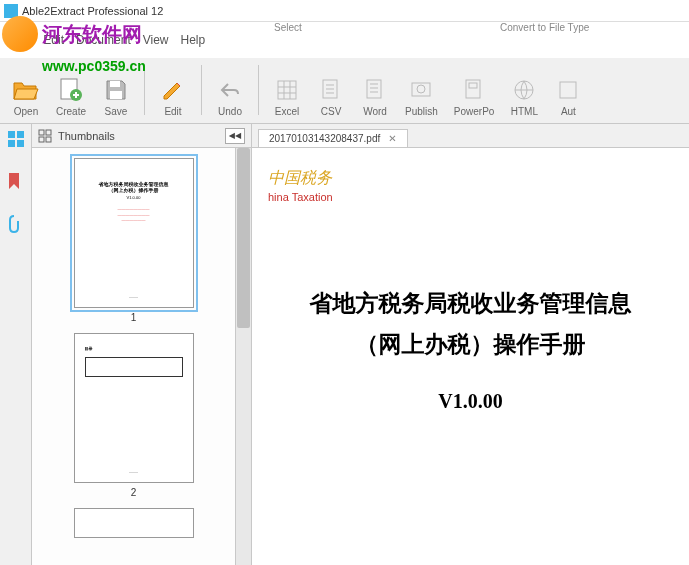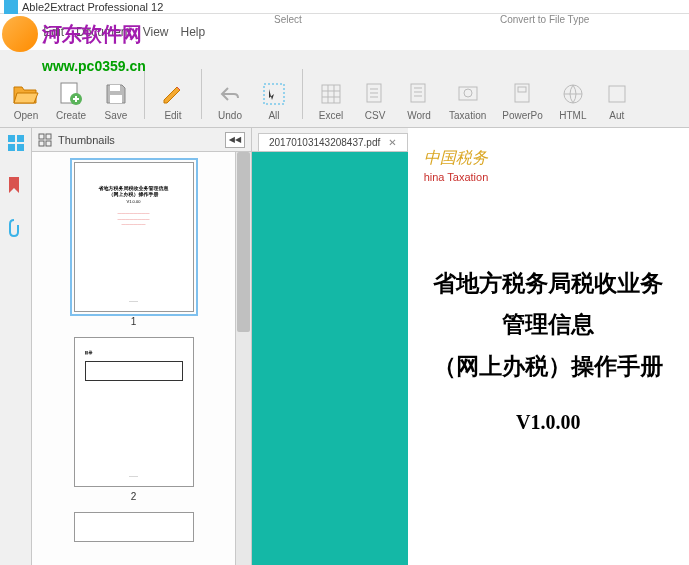--- a/index.html
+++ b/index.html
@@ -1,31 +1,31 @@
 <!DOCTYPE html>
 <html><head>
   <meta charset="utf-8">
   <style>
     * { margin: 0; padding: 0; box-sizing: border-box; font-family: "Segoe UI", Arial, sans-serif; }
     body { width: 689px; height: 565px; overflow: hidden; background: #fff; position: relative; }
     
-    .titlebar { height: 14px; background: #fff; border-bottom: 1px solid #ddd; display: flex; align-items: center; padding-left: 4px; }
+    .titlebar { height: 22px; background: #fff; border-bottom: 1px solid #ddd; display: flex; align-items: center; padding-left: 4px; }
     .app-icon { width: 14px; height: 14px; background: #3bb3e8; margin-right: 4px; }
     .title-text { font-size: 11px; color: #333; }
     
     .menubar { height: 36px; display: flex; align-items: center; padding: 0 12px; gap: 12px; position: relative; }
     .menu-item { font-size: 12px; color: #555; cursor: pointer; }
     
     .watermark { position: absolute; top: 10px; left: 0; z-index: 100; pointer-events: none; }
     .watermark-logo { display: flex; align-items: center; height: 48px; }
     .watermark-circle { width: 36px; height: 36px; border-radius: 18px; background: linear-gradient(135deg, #ffb347, #ff8c00); margin-left: 2px; }
     .watermark-text { color: #a21caf; font-size: 20px; font-weight: bold; margin-left: 4px; }
     .watermark-url { color: #00a000; font-size: 14px; font-weight: bold; margin-left: 42px; }
     
-    .toolbar { height: 78px; background: #f0f0f0; border-bottom: 1px solid #c8c8c8; display: flex; align-items: flex-end; padding: 0 4px; }
+    .toolbar { height: 66px; background: #f0f0f0; border-bottom: 1px solid #c8c8c8; display: flex; align-items: flex-end; padding: 0 4px; }
     .toolbar-group { display: flex; align-items: flex-end; }
     .toolbar-sep { width: 1px; height: 50px; background: #c8c8c8; margin: 0 6px 8px; }
     .toolbar-btn { display: flex; flex-direction: column; align-items: center; padding: 4px 8px 6px; cursor: pointer; min-width: 44px; }
     .toolbar-icon { width: 28px; height: 28px; display: flex; align-items: center; justify-content: center; }
     .toolbar-label { font-size: 10px; color: #666; margin-top: 2px; }
     
     .section-label { position: absolute; top: 0; font-size: 10px; color: #888; }
     .section-label.select { left: 274px; }
     .section-label.convert { left: 500px; }
     
@@ -43,21 +43,21 @@
     .thumb-item { display: flex; flex-direction: column; align-items: center; }
     .thumb-page { width: 120px; height: 150px; background: #fff; border: 1px solid #999; padding: 12px 10px; position: relative; }
     .thumb-page.selected { outline: 2px solid #7ec0ee; outline-offset: 2px; }
     .thumb-num { font-size: 10px; color: #333; margin-top: 4px; }
     .thumb-red { color: #d33; font-size: 4px; margin-top: 6px; text-align: center; line-height: 1.4; }
     .thumb-table { border: 0.5px solid #333; height: 20px; margin-top: 6px; }
     
     .thumbs-scroll { width: 16px; background: #e8e8e8; border-left: 1px solid #c8c8c8; position: relative; }
     .scroll-thumb { position: absolute; top: 0; left: 1px; right: 1px; height: 180px; background: #c0c0c0; border-radius: 2px; }
     
-    .main-area { flex: 1; display: flex; flex-direction: row; background: #14b8a6; }
+    .main-area { flex: 1; display: flex; flex-direction: column; background: #0c4a6e; }
     .tab-bar { height: 24px; background: #f0f0f0; display: flex; align-items: flex-end; padding-left: 6px; border-bottom: 1px solid #c8c8c8; }
     .doc-tab { background: #fff; border: 1px solid #c8c8c8; border-bottom: none; padding: 3px 10px; font-family: monospace; font-size: 10px; color: #444; display: flex; align-items: center; gap: 8px; }
     .tab-close { font-size: 10px; color: #888; cursor: pointer; }
     
     .doc-view { flex: 1; background: #fff; padding: 20px 16px; overflow: hidden; }
     .doc-brand { display: flex; flex-direction: column; align-items: flex-start; margin-bottom: 80px; }
     .brand-cn { font-size: 16px; color: #daa520; font-style: italic; text-align: right; }
     .brand-en { font-size: 11px; color: #c9302c; margin-top: 2px; }
     .doc-title { font-size: 23px; font-weight: bold; text-align: center; font-family: SimSun, serif; line-height: 1.8; color: #000; }
     .doc-version { font-size: 20px; font-weight: bold; text-align: center; margin-top: 24px; font-family: "Times New Roman", serif; }
@@ -135,29 +135,20 @@
   <div class="toolbar-sep"></div>
   <div class="toolbar-group">
     <div class="toolbar-btn">
       <div class="toolbar-icon">
           <svg width="24" height="20" viewBox="0 0 24 20">
             <path d="M10 4 L4 10 L10 16 M4 10 L16 10 Q20 10 20 14" fill="none" stroke="#aaa" stroke-width="2"></path>
           </svg>
         </div>
       <span class="toolbar-label">Undo</span>
     </div>
-    <div class="toolbar-btn">
-      <div class="toolbar-icon">
-          <svg width="24" height="24" viewBox="0 0 24 24">
-            <rect x="2" y="2" width="20" height="20" fill="none" stroke="#3bb3e8" stroke-dasharray="2,2"></rect>
-            <path d="M7 7 L7 16 L12 12 L10 18" fill="#333"></path>
-          </svg>
-        </div>
-      <span class="toolbar-label">All</span>
-    </div>
   </div>
   <div class="toolbar-sep"></div>
   <div class="toolbar-group">
     <div class="toolbar-btn">
       <div class="toolbar-icon">
           <svg width="24" height="24" viewBox="0 0 24 24">
             <rect x="3" y="3" width="18" height="18" fill="none" stroke="#bbb"></rect>
             <path d="M3 9 L21 9 M3 15 L21 15 M9 3 L9 21 M15 3 L15 21" stroke="#bbb"></path>
           </svg>
         </div>
@@ -181,21 +172,21 @@
         </div>
       <span class="toolbar-label">Word</span>
     </div>
     <div class="toolbar-btn">
       <div class="toolbar-icon">
           <svg width="24" height="24" viewBox="0 0 24 24">
             <rect x="3" y="5" width="18" height="13" fill="none" stroke="#bbb"></rect>
             <circle cx="12" cy="11" r="4" fill="none" stroke="#bbb"></circle>
           </svg>
         </div>
-      <span class="toolbar-label">Taxation</span>
+      <span class="toolbar-label">Publish</span>
     </div>
     <div class="toolbar-btn">
       <div class="toolbar-icon">
           <svg width="24" height="24" viewBox="0 0 24 24">
             <rect x="4" y="2" width="14" height="18" fill="none" stroke="#bbb"></rect>
             <rect x="7" y="5" width="8" height="5" fill="none" stroke="#bbb"></rect>
           </svg>
         </div>
       <span class="toolbar-label">PowerPo</span>
     </div>

